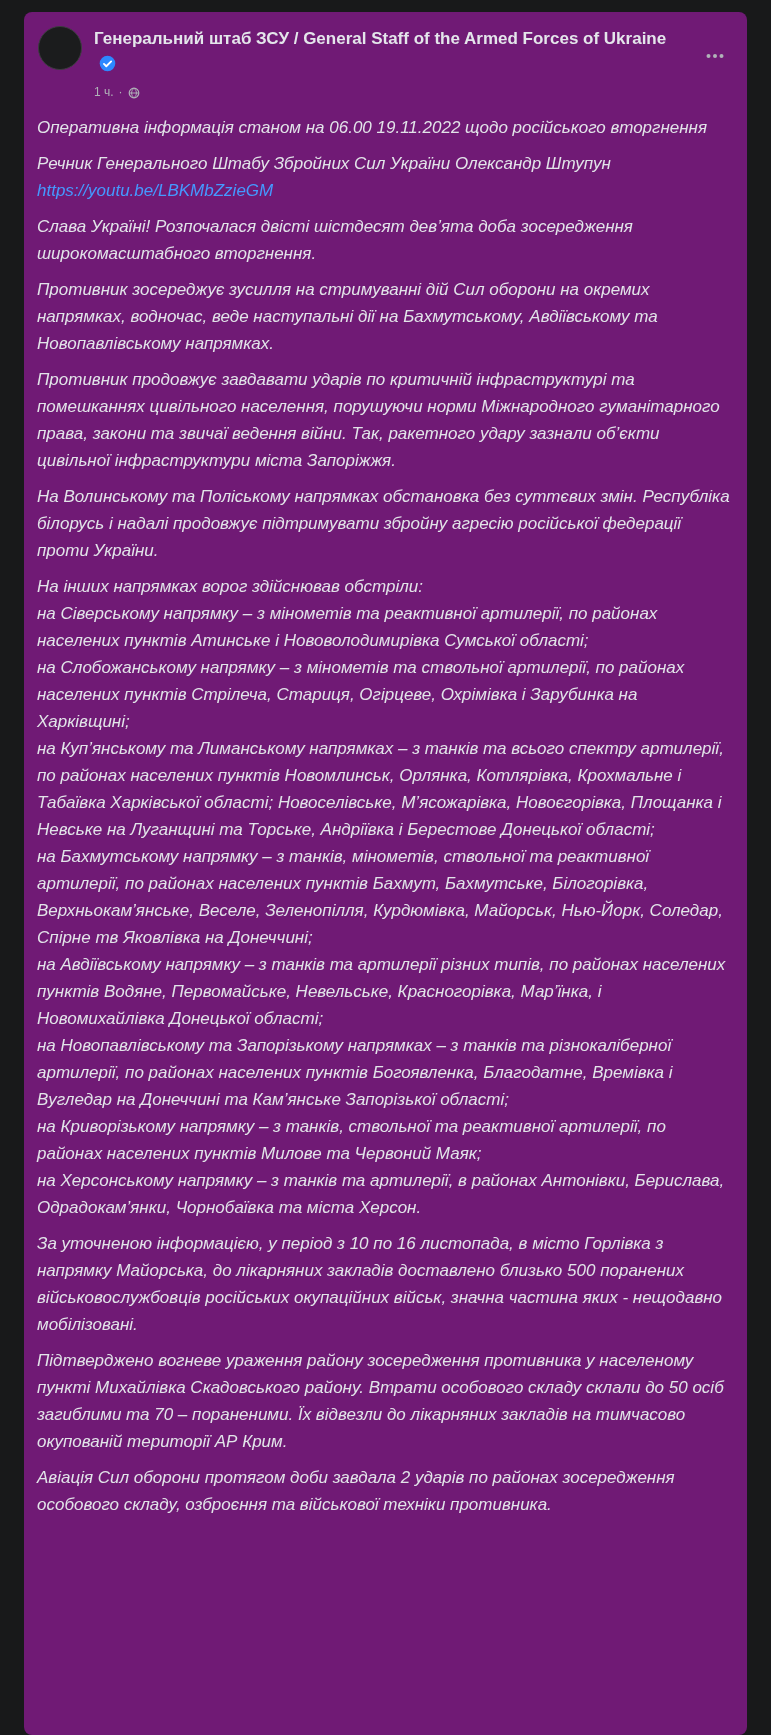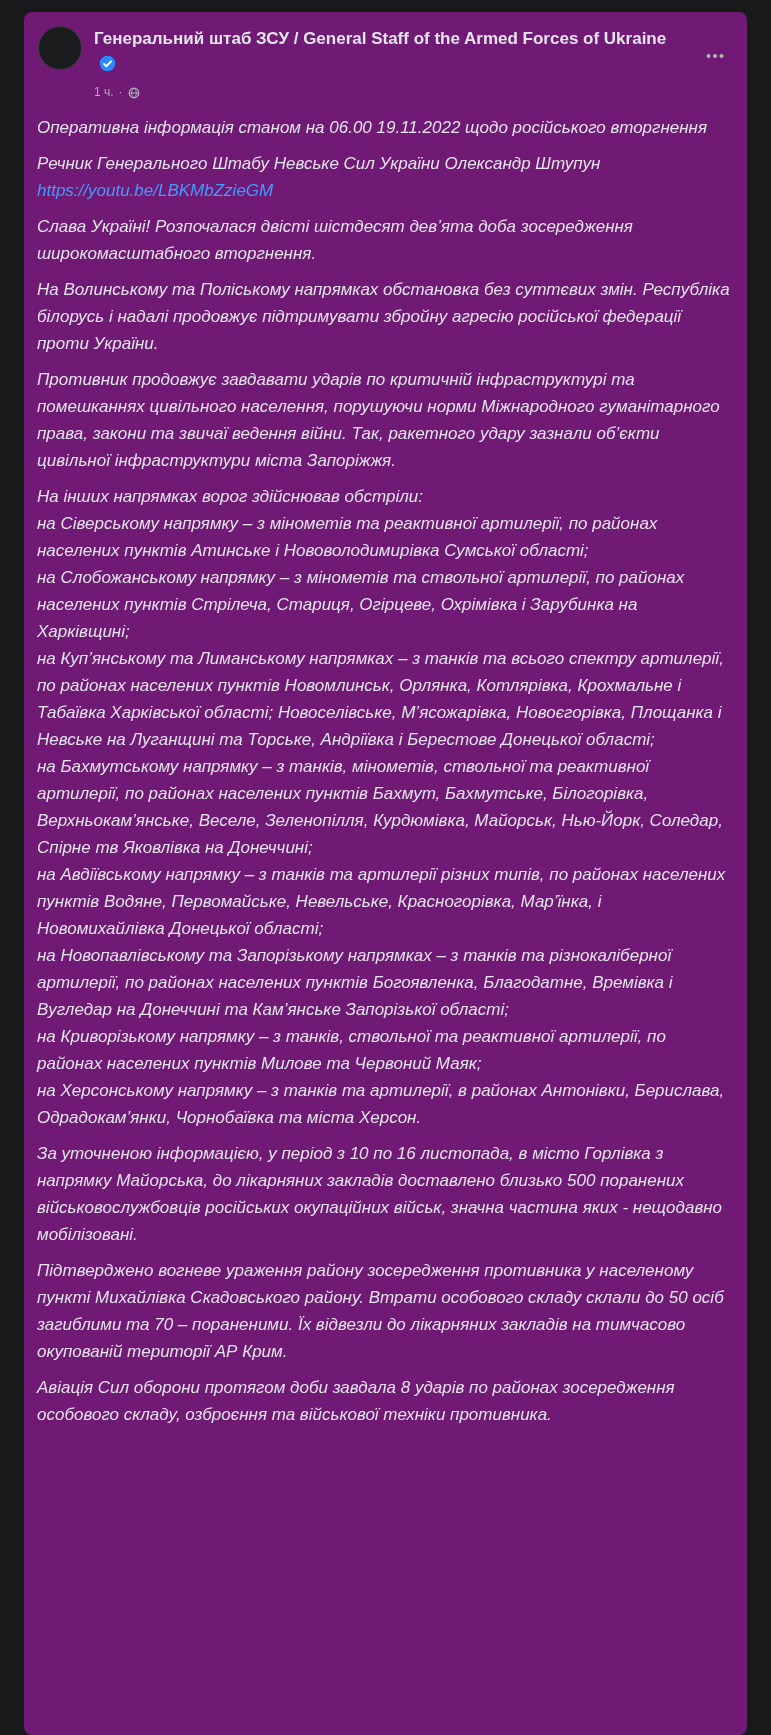--- a/index.html
+++ b/index.html
@@ -105,31 +105,32 @@
           <svg width="20" height="20" viewBox="0 0 20 20" fill="#b0b3b8">
             <circle cx="3.5" cy="10" r="2"></circle>
             <circle cx="10" cy="10" r="2"></circle>
             <circle cx="16.5" cy="10" r="2"></circle>
           </svg>
         </span>
     </div>
   </div>
   <div class="post-body">
       <div class="para"><span>Оперативна інформація станом на 06.00 19.11.2022 щодо російського вторгнення</span></div>
-      <div class="para"><span>Речник Генерального Штабу Невське Сил України Олександр Штупун</span>
+      <div class="para"><span>Речник Генерального Штабу Збройних Сил України Олександр Штупун</span>
 <a class="post-link" href="#">https://youtu.be/LBKMbZzieGM</a></div>
       <div class="para"><span>Слава Україні! Розпочалася двісті шістдесят дев’ята доба зосередження широкомасштабного вторгнення.</span></div>
+      <div class="para"><span>Противник зосереджує зусилля на стримуванні дій Сил оборони на окремих напрямках, водночас, веде наступальні дії на Бахмутському, Авдіївському та Новопавлівському напрямках.</span></div>
+      <div class="para"><span>Противник продовжує завдавати ударів по критичній інфраструктурі та помешканнях цивільного населення, порушуючи норми Міжнародного гуманітарного права, закони та звичаї ведення війни. Так, ракетного удару зазнали об’єкти цивільної інфраструктури міста Запоріжжя.</span></div>
       <div class="para"><span>На Волинському та Поліському напрямках обстановка без суттєвих змін. Республіка білорусь і надалі продовжує підтримувати збройну агресію російської федерації проти України.</span></div>
-      <div class="para"><span>Противник продовжує завдавати ударів по критичній інфраструктурі та помешканнях цивільного населення, порушуючи норми Міжнародного гуманітарного права, закони та звичаї ведення війни. Так, ракетного удару зазнали об’єкти цивільної інфраструктури міста Запоріжжя.</span></div>
       <div class="para"><span>На інших напрямках ворог здійснював обстріли:
 на Сіверському напрямку – з мінометів та реактивної артилерії, по районах населених пунктів Атинське і Нововолодимирівка Сумської області;
 на Слобожанському напрямку – з мінометів та ствольної артилерії, по районах населених пунктів Стрілеча, Стариця, Огірцеве, Охрімівка і Зарубинка на Харківщині;
 на Куп’янському та Лиманському напрямках – з танків та всього спектру артилерії, по районах населених пунктів Новомлинськ, Орлянка, Котлярівка, Крохмальне і Табаївка Харківської області; Новоселівське, М’ясожарівка, Новоєгорівка, Площанка і Невське на Луганщині та Торське, Андріївка і Берестове Донецької області;
 на Бахмутському напрямку – з танків, мінометів, ствольної та реактивної артилерії, по районах населених пунктів Бахмут, Бахмутське, Білогорівка, Верхньокам’янське, Веселе, Зеленопілля, Курдюмівка, Майорськ, Нью-Йорк, Соледар, Спірне тв Яковлівка на Донеччині;
 на Авдіївському напрямку – з танків та артилерії різних типів, по районах населених пунктів Водяне, Первомайське, Невельське, Красногорівка, Мар’їнка, і Новомихайлівка Донецької області;
 на Новопавлівському та Запорізькому напрямках – з танків та різнокаліберної артилерії, по районах населених пунктів Богоявленка, Благодатне, Времівка і Вугледар на Донеччині та Кам’янське Запорізької області;
 на Криворізькому напрямку – з танків, ствольної та реактивної артилерії, по районах населених пунктів Милове та Червоний Маяк;
 на Херсонському напрямку – з танків та артилерії, в районах Антонівки, Берислава, Одрадокам’янки, Чорнобаївка та міста Херсон.</span></div>
       <div class="para"><span>За уточненою інформацією, у період з 10 по 16 листопада, в місто Горлівка з напрямку Майорська, до лікарняних закладів доставлено близько 500 поранених військовослужбовців російських окупаційних військ, значна частина яких - нещодавно мобілізовані.</span></div>
       <div class="para"><span>Підтверджено вогневе ураження району зосередження противника у населеному пункті Михайлівка Скадовського району. Втрати особового складу склали до 50 осіб загиблими та 70 – пораненими. Їх відвезли до лікарняних закладів на тимчасово окупованій території АР Крим.</span></div>
-      <div class="para"><span>Авіація Сил оборони протягом доби завдала 8 ударів по районах зосередження особового складу, озброєння та військової техніки противника.</span></div>
+      <div class="para"><span>Авіація Сил оборони протягом доби завдала 2 ударів по районах зосередження особового складу, озброєння та військової техніки противника.</span></div>
     </div>
 </div>
 
 </body></html>

